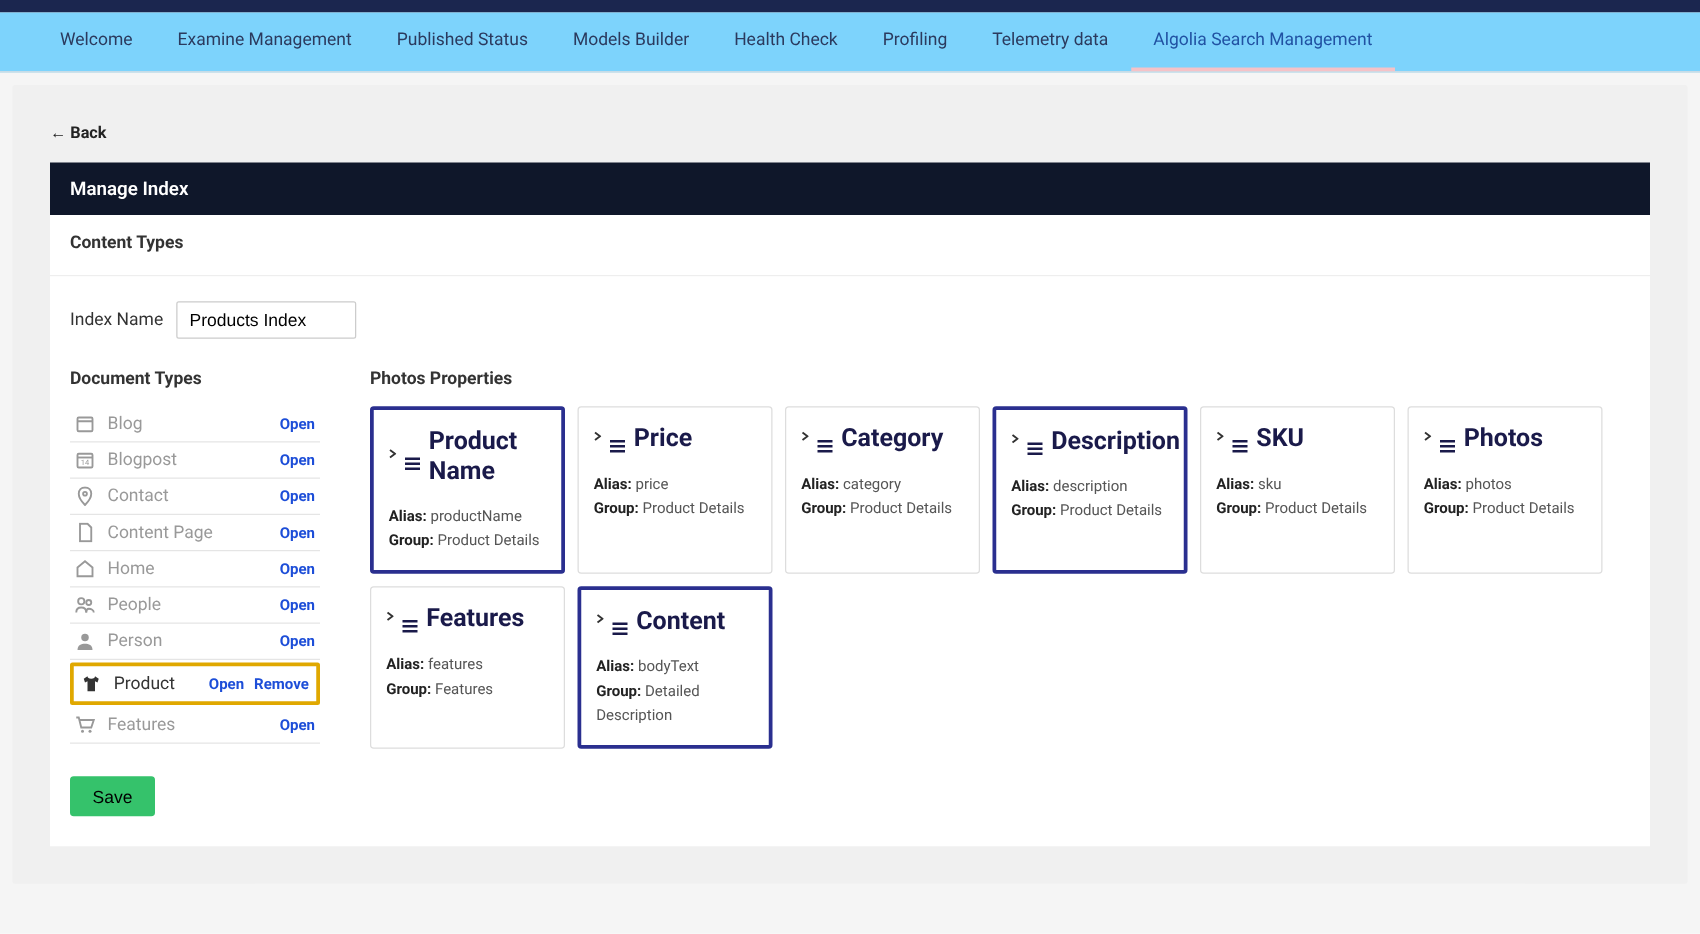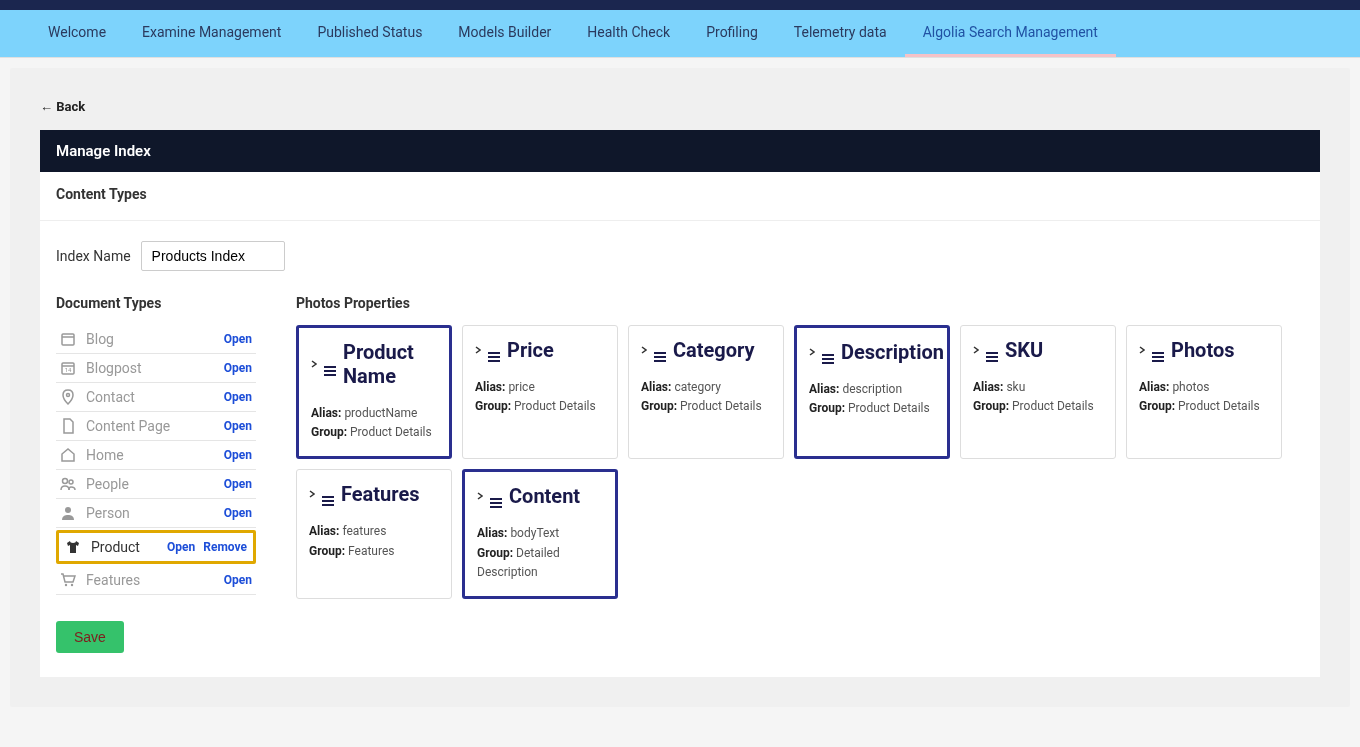--- a/index.html
+++ b/index.html
@@ -45,21 +45,21 @@
 .props-grid { display: flex; flex-wrap: wrap; gap: 10px; }
 .prop-card { width: 156px; border: 1px solid #ddd; border-radius: 3px; padding: 12px 12px 14px 12px; background: #fff; }
 .prop-card.selected { border: 3px solid #2a2f8f; }
 .prop-card .card-title { font-weight: 700; font-size: 20px; color: #1a1a4a; display: flex; align-items: center; gap: 6px; margin-bottom: 16px; }
 .prop-card .card-title .expand { font-size: 10px; color: #333; }
 .prop-card .card-title .list-ico { width: 14px; height: 12px; display: inline-block; }
 .prop-card .meta { font-size: 12px; line-height: 1.6; }
 .prop-card .meta .lbl { font-weight: 700; color: #222; }
 .prop-card .meta .val { color: #555; margin-top: 25px; }
 
-.save-btn { margin-top: 26px; background: #35c26b; color: #7f1d1d; border: none; padding: 8px 18px; font-size: 14px; border-radius: 3px; cursor: pointer; }
+.save-btn { margin-top: 26px; background: #35c26b; color: #000000; border: none; padding: 8px 18px; font-size: 14px; border-radius: 3px; cursor: pointer; }
 
 .icon svg { width: 16px; height: 16px; }
 .list-ico svg { width: 14px; height: 12px; }
 .expand svg { width: 6px; height: 8px; }
 </style>
 </head>
 <body>
 
 <div class="top-bar"></div>
 

